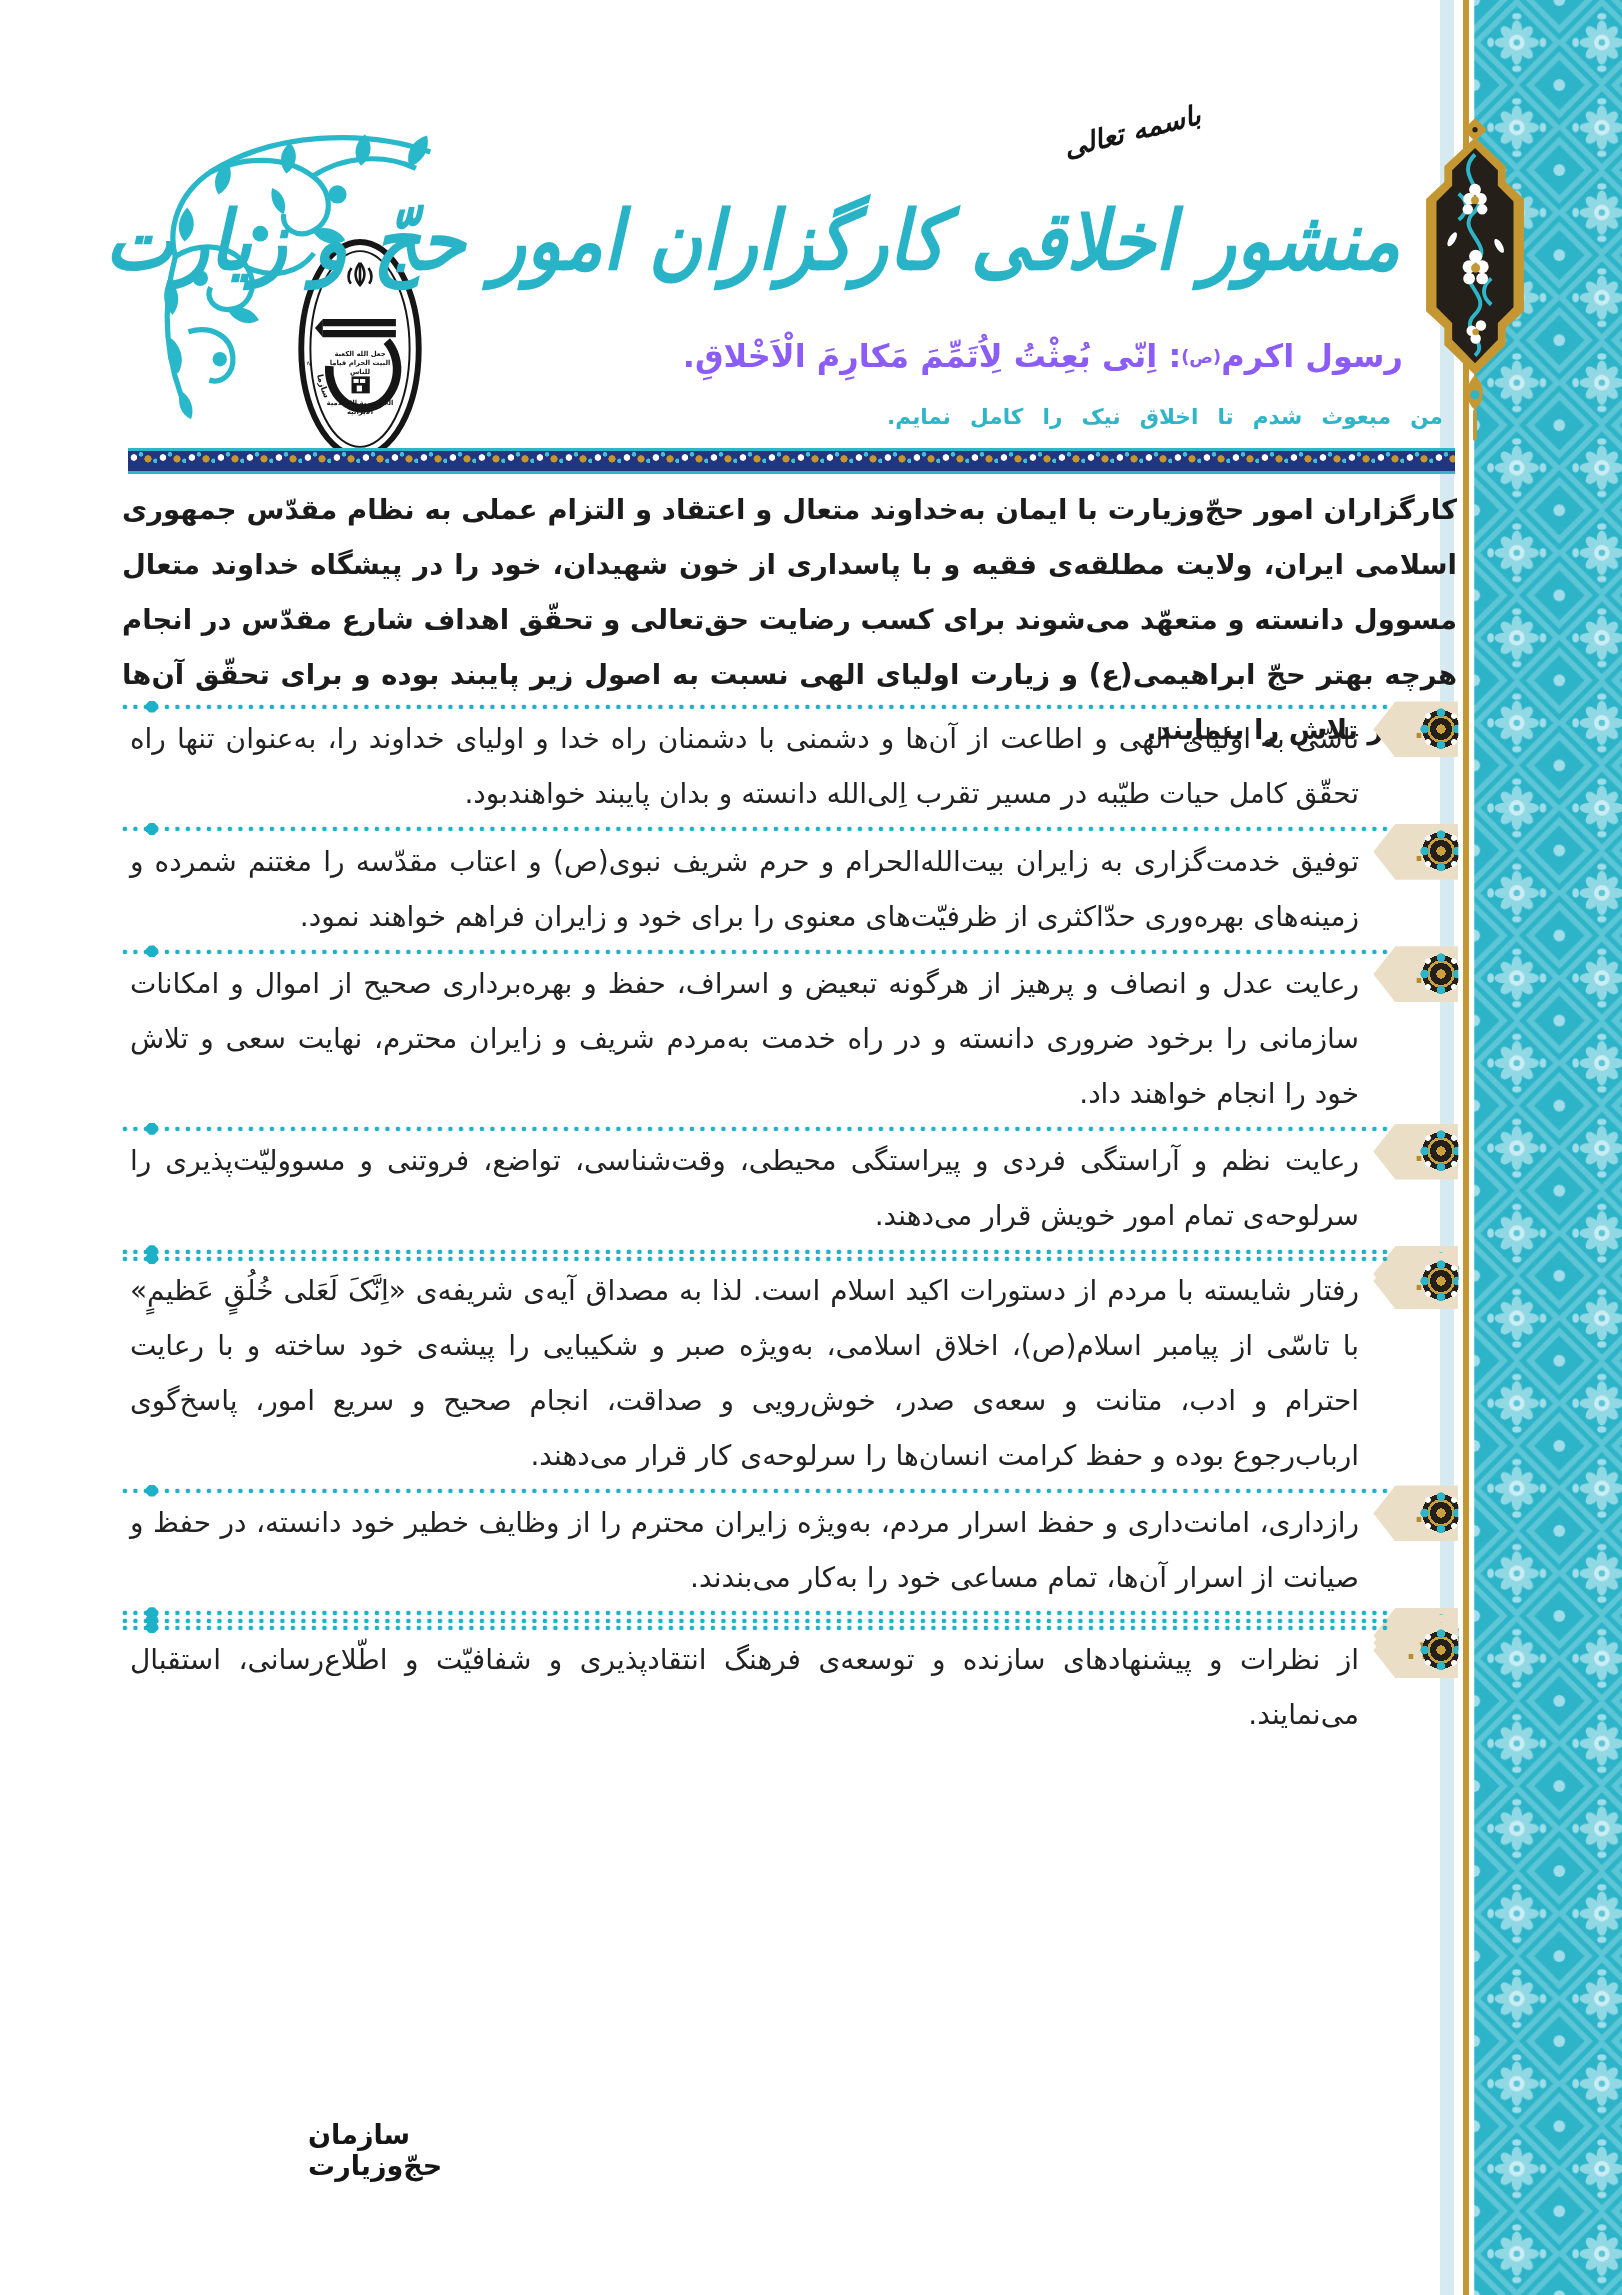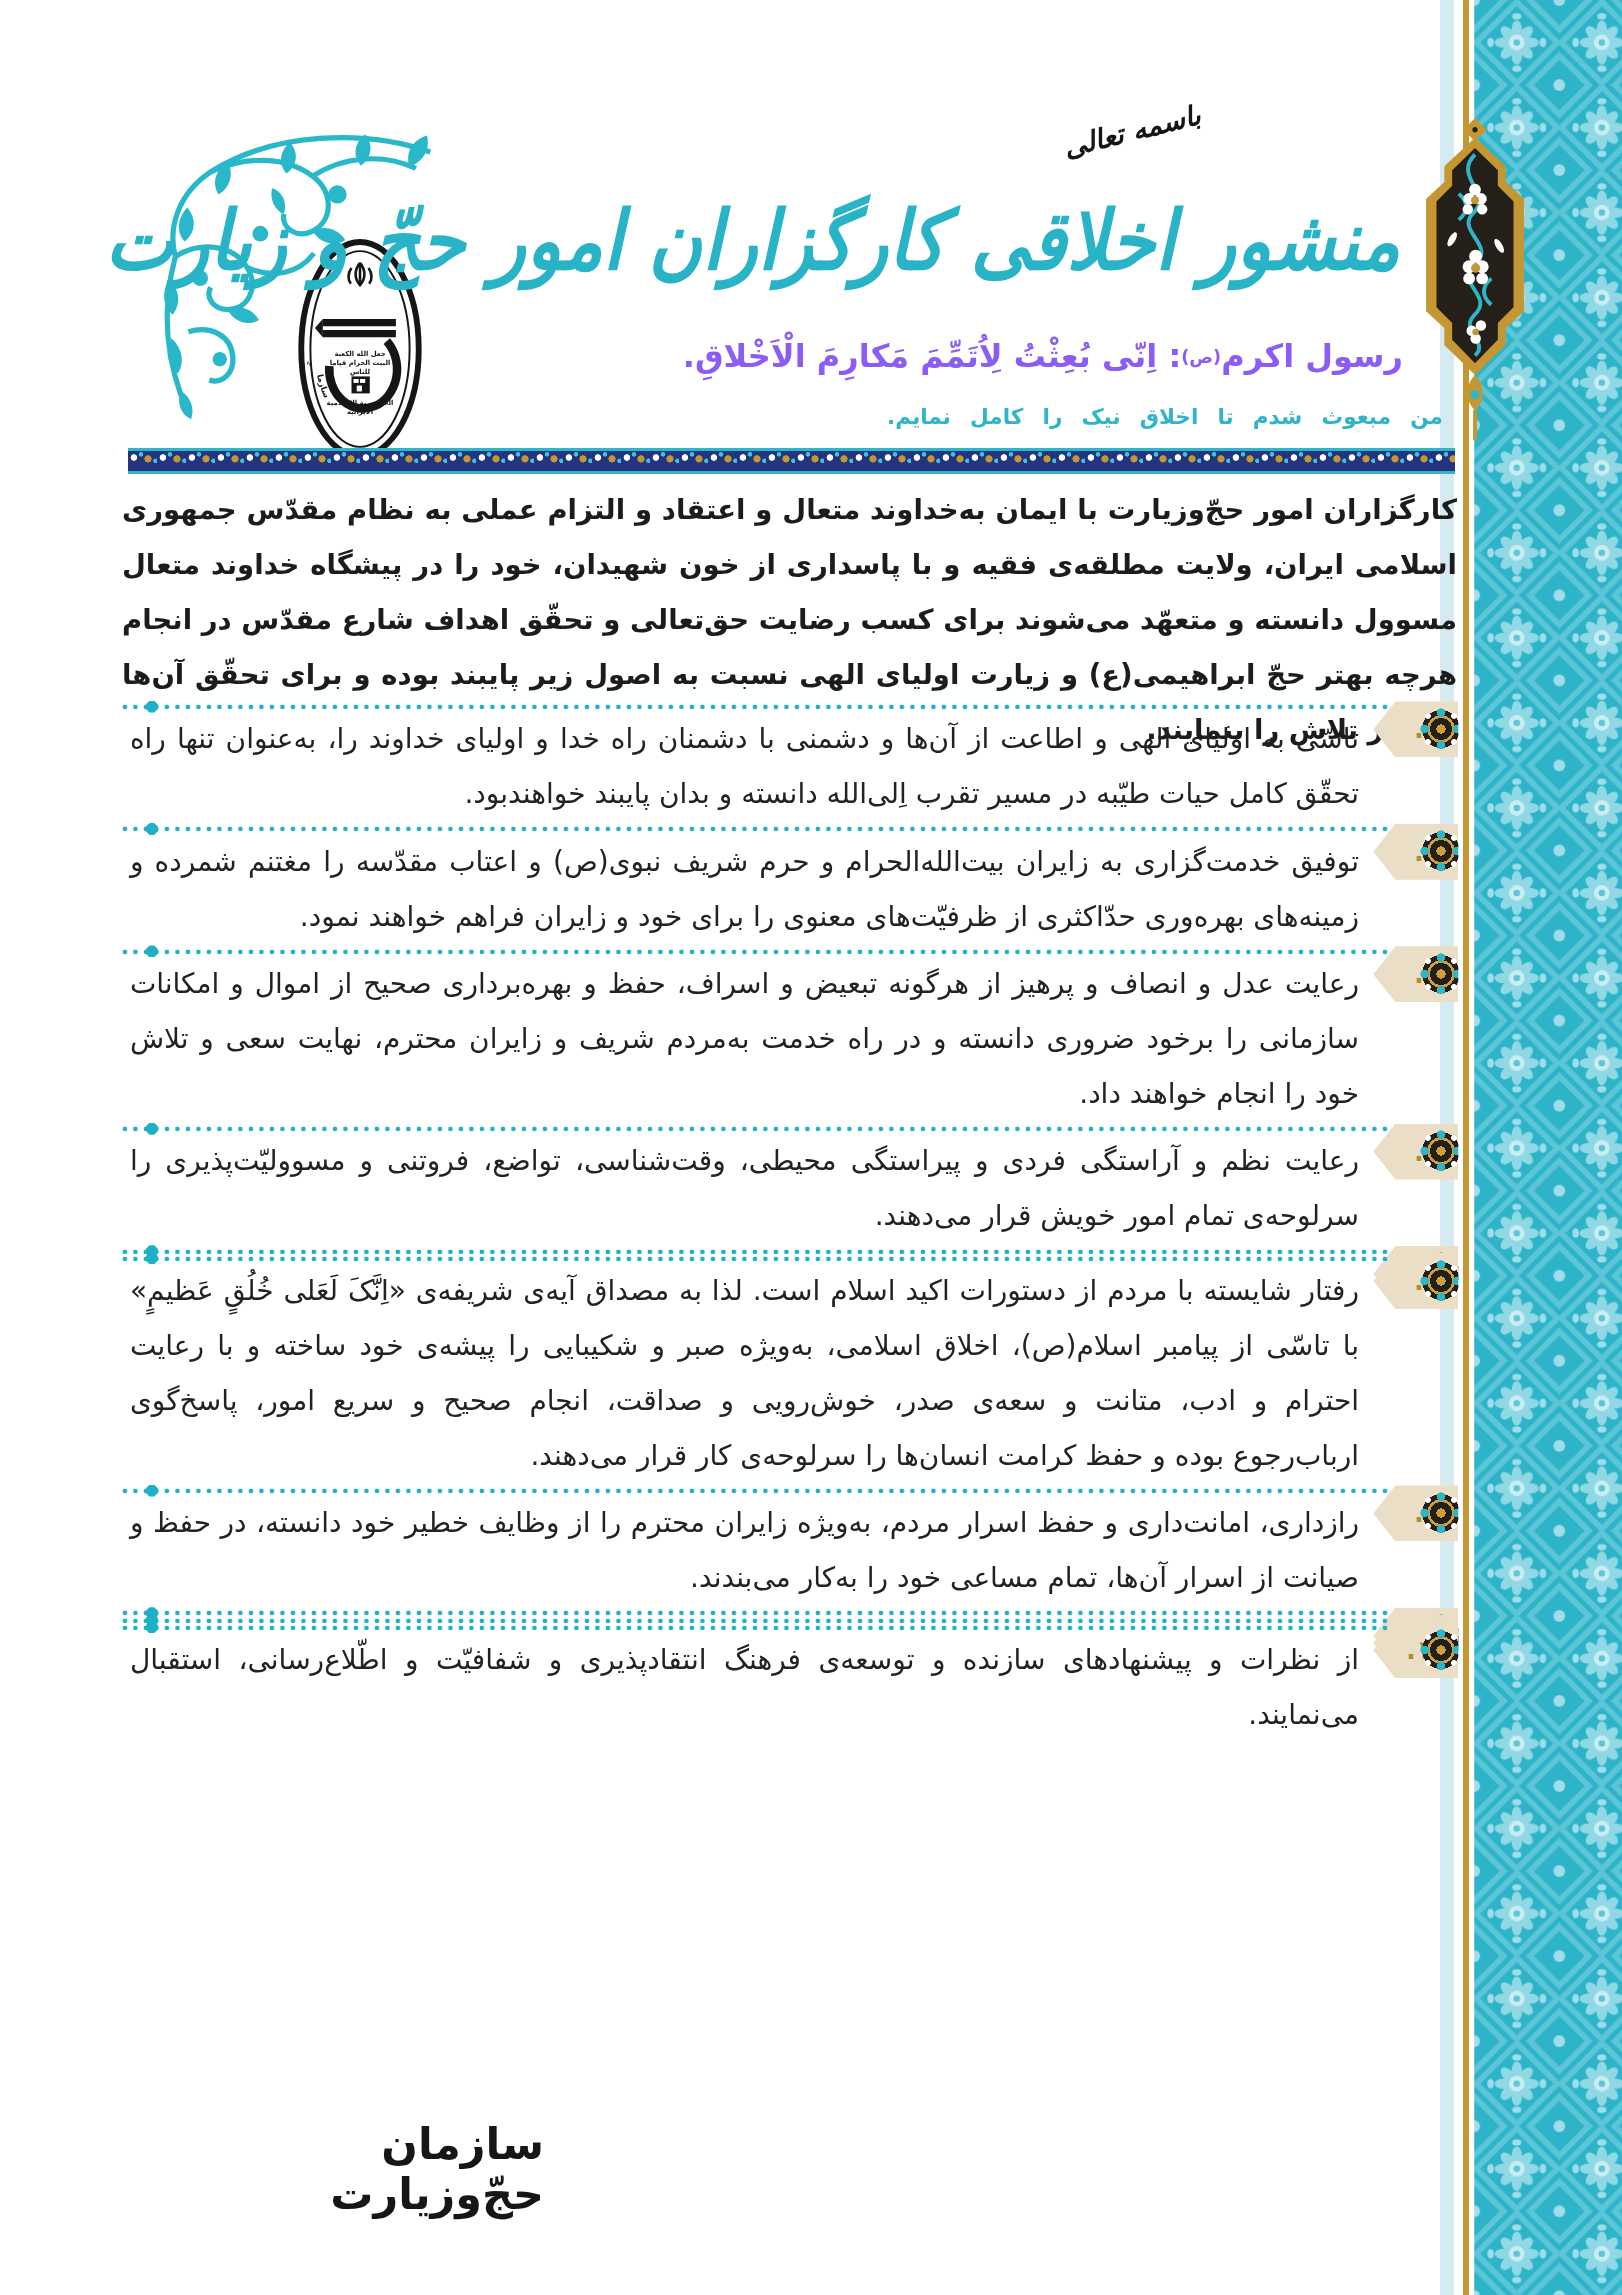--- a/index.html
+++ b/index.html
@@ -106,21 +106,21 @@
       radial-gradient(circle at 7.9px 7.9px,#ffffff 2.6px, rgba(0,0,0,0) 3.3px),
       radial-gradient(circle at 34px 7.9px,#ffffff 2.6px, rgba(0,0,0,0) 3.3px),
       radial-gradient(circle at 7.9px 34px,#ffffff 2.6px, rgba(0,0,0,0) 3.3px),
       radial-gradient(circle at 34px 34px,#ffffff 2.6px, rgba(0,0,0,0) 3.3px),
       radial-gradient(circle, #caa13c 0 4.6px, #241f19 4.6px 11px, #caa13c 11px 13.7px, #241f19 13.7px 19px, rgba(0,0,0,0) 19px);
   }
 
   
   .footer{
     position:absolute;left:308px;top:2119px;width:236px;
-    font-size:43px;font-weight:bold;color:#161616;text-align:right;direction:rtl;
+    font-size:27px;font-weight:bold;color:#161616;text-align:left;direction:rtl;
   }
 </style>
 </head>
 <body>
 
 <div class="page">
 
   <div class="side-border">
     <div class="side-strip"></div>
     <div class="side-gold"></div>

